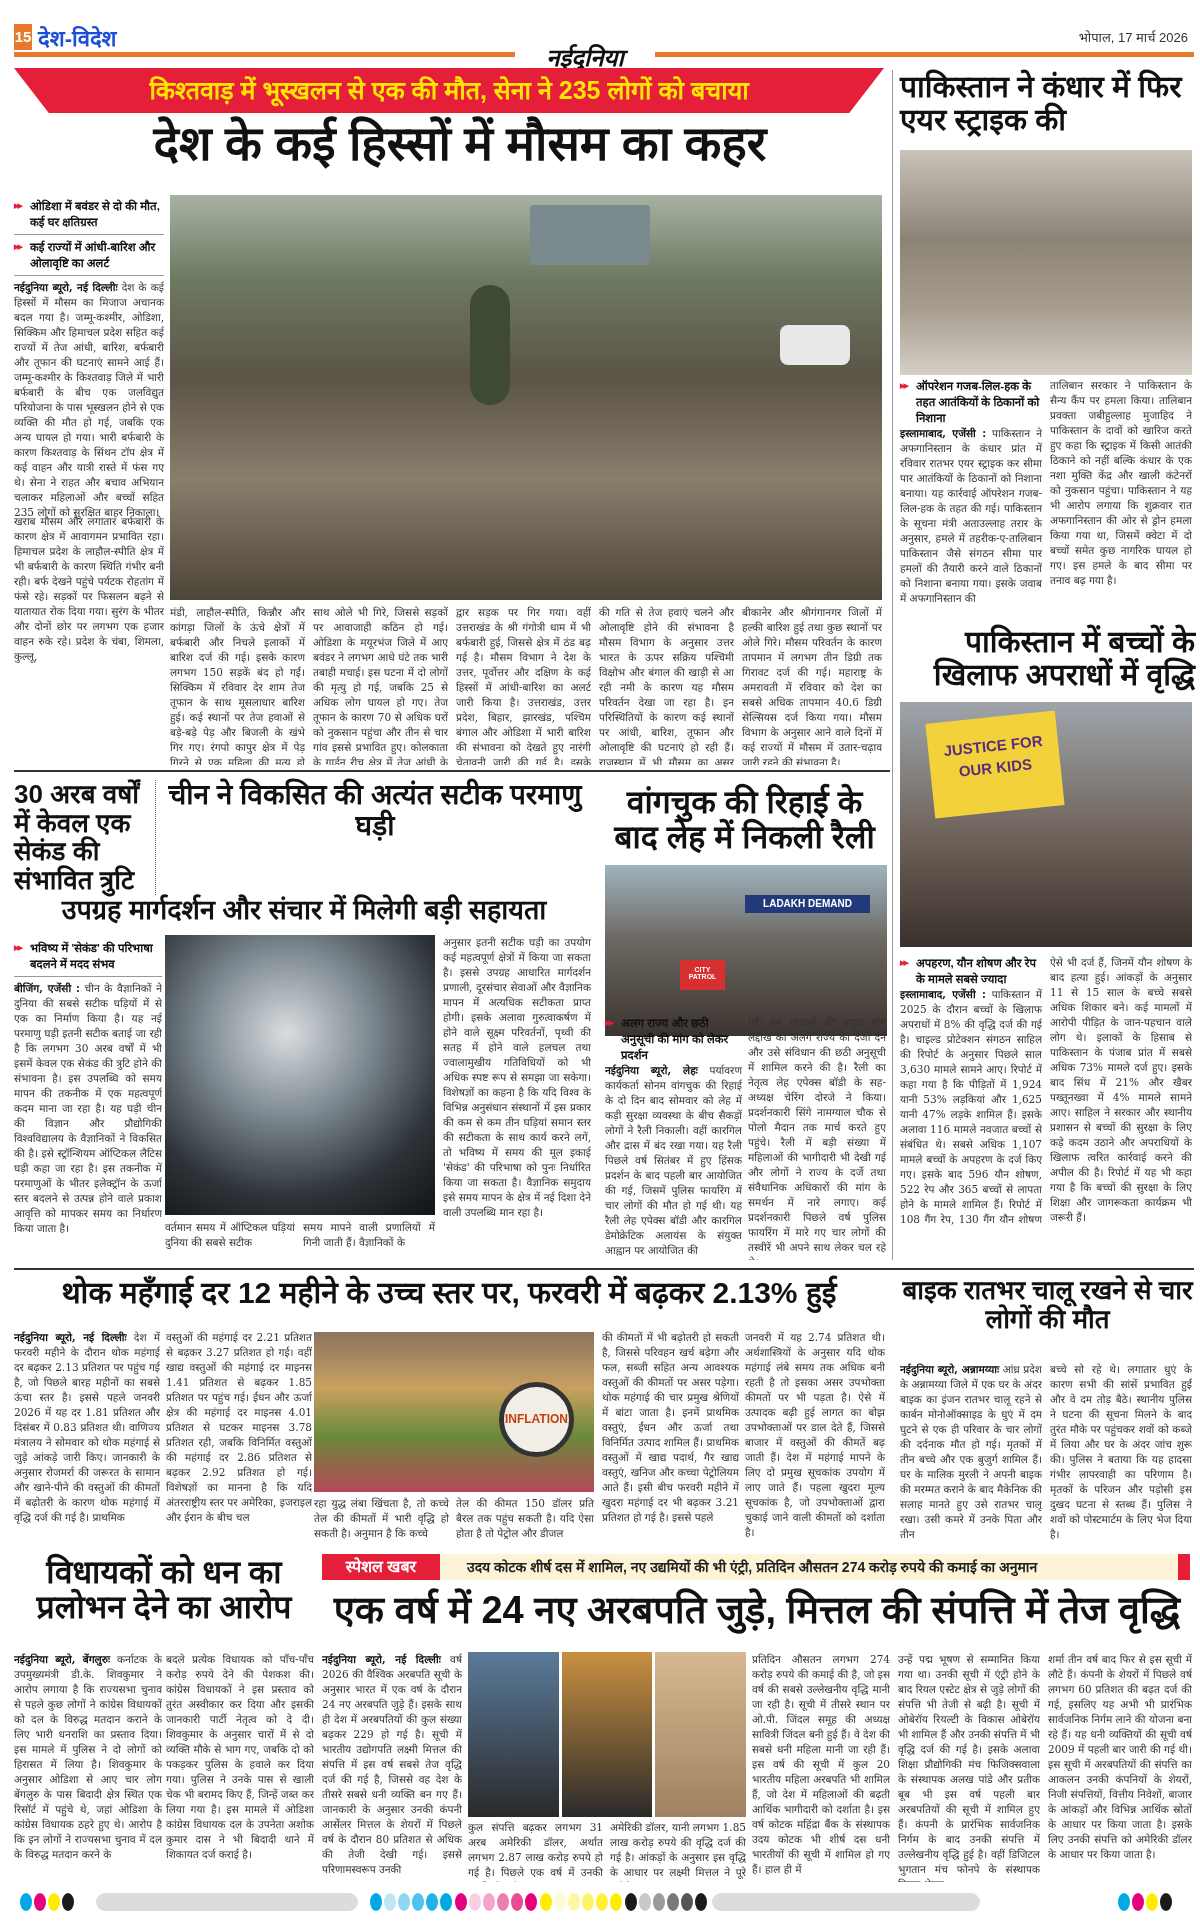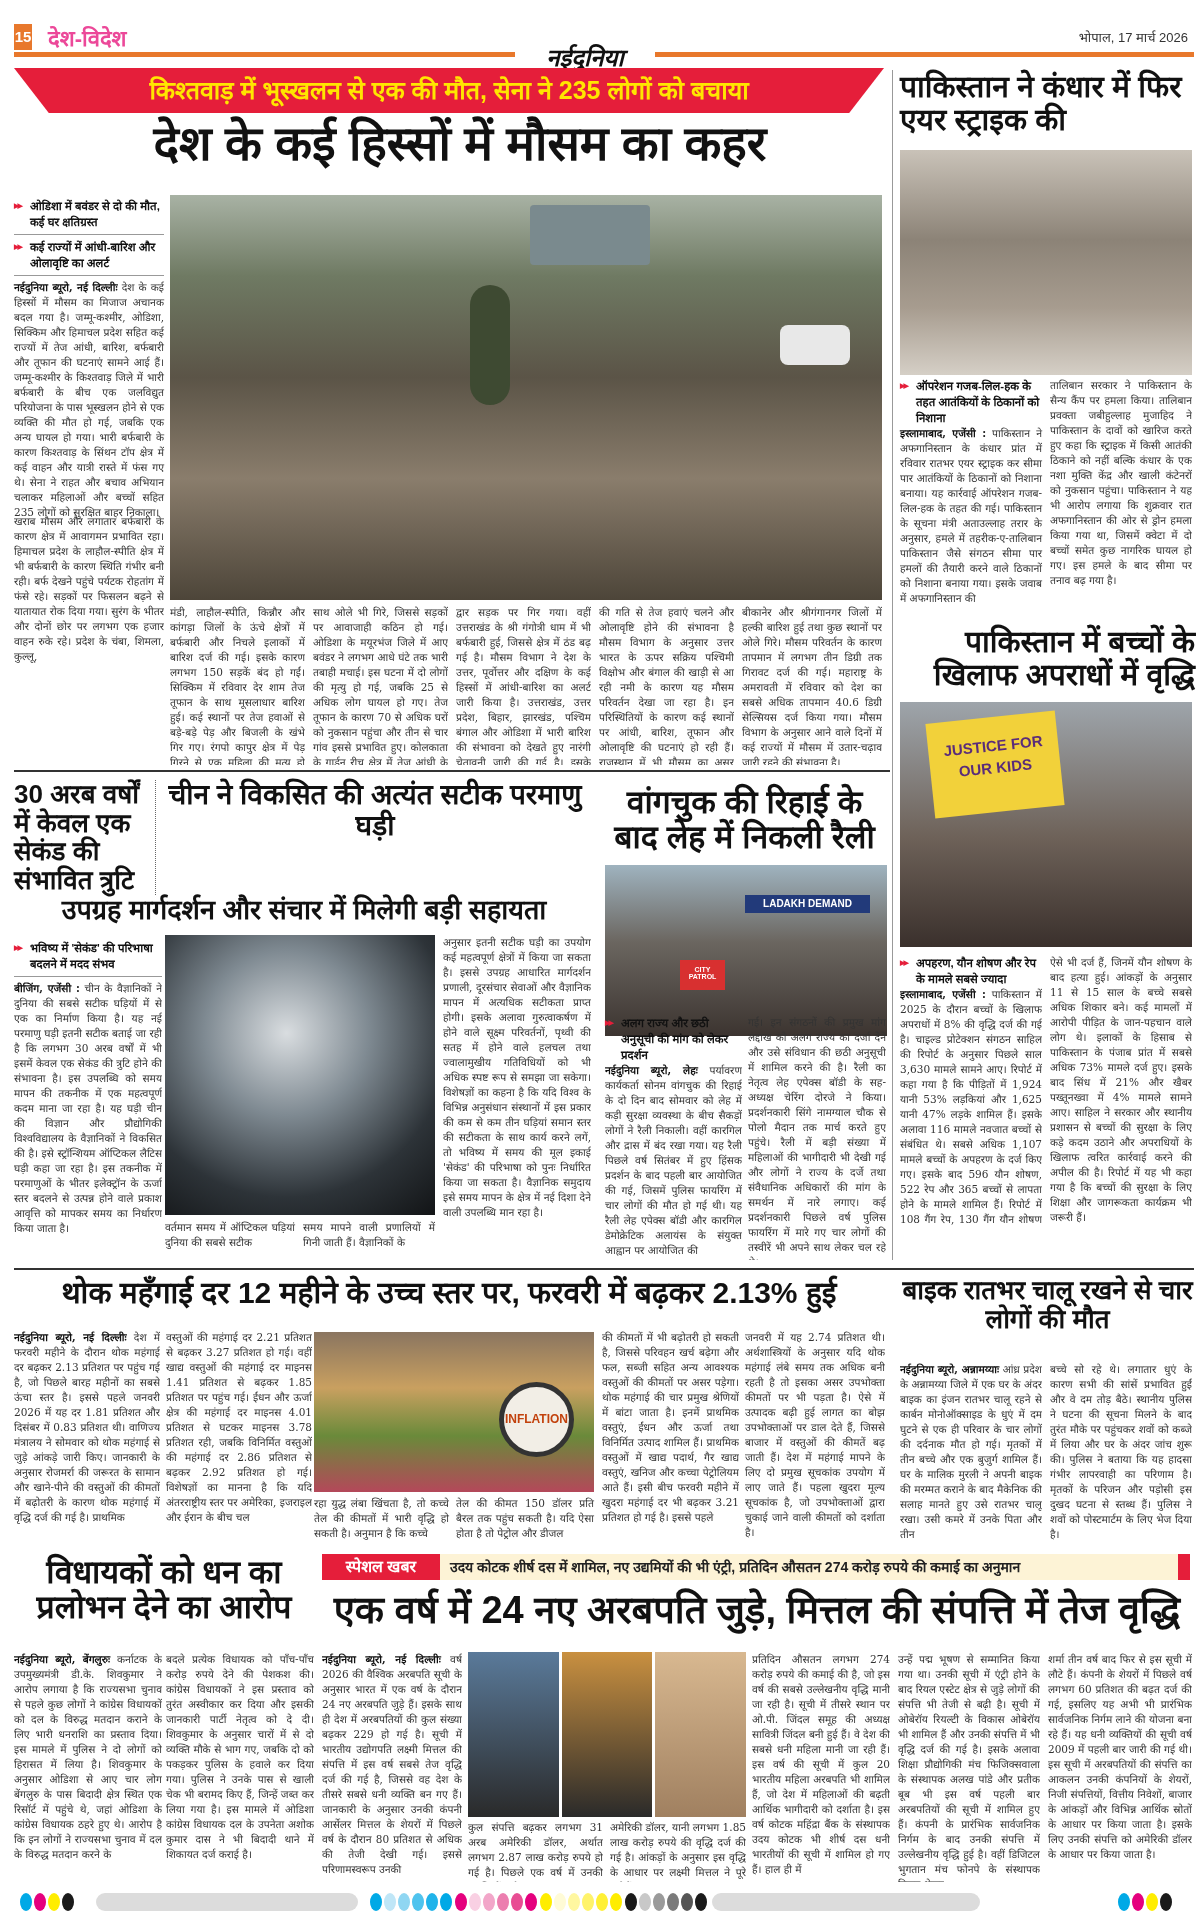--- a/index.html
+++ b/index.html
@@ -1,37 +1,37 @@
 <!DOCTYPE html>
 <html><head>
 <meta charset="utf-8">
 <style>
 *{box-sizing:border-box;margin:0;padding:0}
 body{width:1200px;height:1928px;background:#fff;font-family:"DejaVu Serif",serif;color:#222;position:relative;overflow:hidden}
 .abs{position:absolute}
 .hdr-pg{left:14px;top:24px;width:18px;height:26px;background:#e8782c;color:#fff;font:bold 15px "Liberation Sans",sans-serif;text-align:center;line-height:26px}
-.hdr-sec{left:48px;top:22px;font:bold 22px "Liberation Sans",sans-serif;color:#ec4899}
+.hdr-sec{left:38px;top:22px;font:bold 22px "Liberation Sans",sans-serif;color:#1d4ed8}
 .hdr-date{right:12px;top:28px;font:13px "Liberation Sans",sans-serif;color:#333}
 .hdr-line{left:14px;top:52px;width:1180px;height:5px;background:#e8782c}
 .masthead{left:515px;top:40px;width:140px;height:30px;background:#fff;text-align:center;font:italic bold 24px "Liberation Serif",serif;color:#111}
 .red-band{left:14px;top:68px;width:870px;height:45px;background:#e51e3a;clip-path:polygon(0 0,100% 0,96% 100%,4% 100%)}
 .red-band span{display:block;text-align:center;color:#ffe600;font:bold 25px "Liberation Sans",sans-serif;line-height:45px}
 .h-big{font-family:"Liberation Sans",sans-serif;font-weight:bold;color:#111;line-height:1.1}
 .col-text{font-size:10.5px;line-height:15px;text-align:justify;color:#333}
 .col-text b{color:#111}
 .bullet{font:bold 11.5px "Liberation Sans",sans-serif;color:#111;line-height:16px;padding-left:16px;position:relative}
 .bullet::before{content:"▶▶";position:absolute;left:0;top:0;color:#e51e3a;font-size:7px;letter-spacing:-2px}
 .rule{border-top:1px solid #999}
 .photo{overflow:hidden}
 .vr{border-left:1px solid #999}
 .dotted-vr{border-left:1px dotted #666}
 .reg{top:1893px;width:12px;height:18px;border-radius:50%}
 .reg-bar{top:1893px;height:18px;border-radius:9px;background:#dcdcdc}
 .spl-tag{left:322px;top:1554px;width:118px;height:26px;background:#e51e3a;color:#fff;font:bold 16px "Liberation Sans",sans-serif;text-align:center;line-height:26px}
-.spl-band{left:440px;top:1554px;width:750px;height:26px;background:#fdf3d6;color:#222;font:bold 14px "Liberation Sans",sans-serif;padding-left:10px;line-height:26px;border-right:12px solid #e51e3a}
+.spl-band{left:440px;top:1554px;width:750px;height:26px;background:#fdf3d6;color:#222;font:bold 14px "Liberation Sans",sans-serif;padding-left:27px;line-height:26px;border-right:12px solid #e51e3a}
 </style>
 </head>
 <body>
 
 <div class="abs hdr-pg">15</div>
 <div class="abs hdr-sec">देश-विदेश</div>
 <div class="abs hdr-date">भोपाल, 17 मार्च 2026</div>
 <div class="abs hdr-line"></div>
 <div class="abs masthead">नईदुनिया</div>
 

